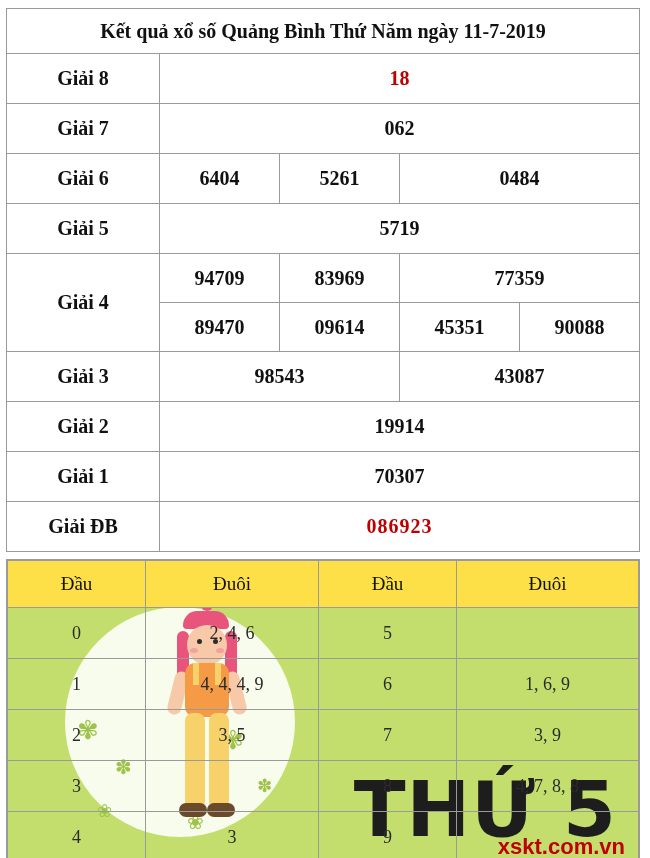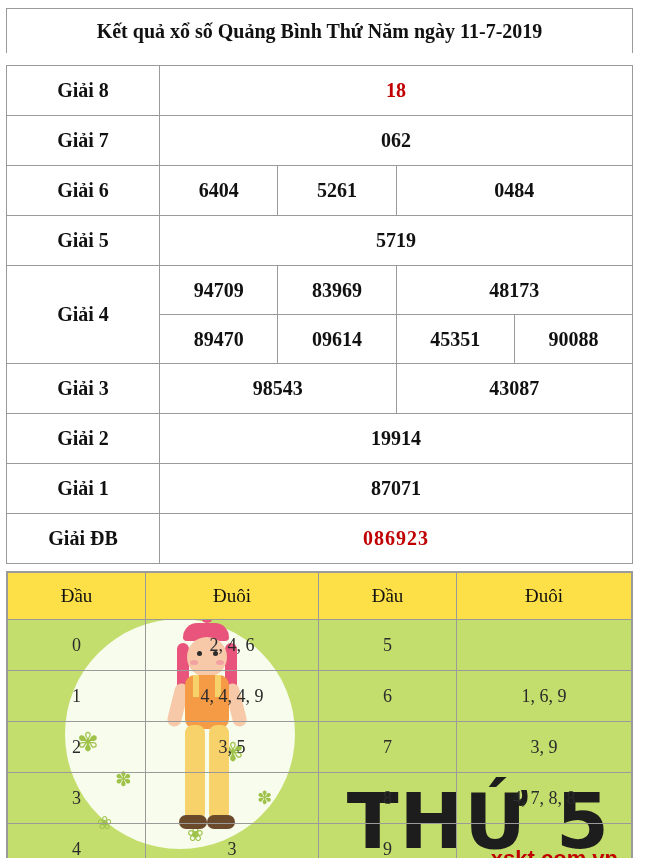--- a/index.html
+++ b/index.html
@@ -12,21 +12,21 @@
     background: #ffffff;
     font-family: "Liberation Serif", serif;
     color: #111111;
     overflow: hidden;
   }
   .page {
     width: 650px;
     height: 744px;
     position: relative;
     box-sizing: border-box;
-    padding: 8px 17px 0 6px;
+    padding: 8px 10px 0 6px;
     background: #ffffff;
     border-radius: 21px;
   }
 
   
   .header {
     border: 1px solid #9a9a9a;
     border-bottom: none;
     height: 44px;
     line-height: 44px;
@@ -36,21 +36,20 @@
     background: #ffffff;
     white-space: nowrap;
   }
 
   
   table.results {
     border-collapse: collapse;
     width: 100%;
     table-layout: fixed;
     background: #ffffff;
-    margin-top: 12px;
   }
   table.results td {
     border: 1px solid #9a9a9a;
     text-align: center;
     font-size: 20px;
     font-weight: bold;
     height: 49px;
     padding: 0 2px;
     overflow: hidden;
     white-space: nowrap;
@@ -213,40 +212,40 @@
         <td colspan="2">0484</td>
       </tr>
       <tr>
         <td class="label">Giải 5</td>
         <td colspan="4">5719</td>
       </tr>
       <tr class="g4row">
         <td class="label" rowspan="2">Giải 4</td>
         <td>94709</td>
         <td>83969</td>
-        <td colspan="2">48173</td>
+        <td colspan="2">77359</td>
       </tr>
       <tr class="g4row">
         <td>89470</td>
         <td>09614</td>
         <td>45351</td>
         <td>90088</td>
       </tr>
       <tr>
         <td class="label">Giải 3</td>
         <td colspan="2">98543</td>
         <td colspan="2">43087</td>
       </tr>
       <tr>
         <td class="label">Giải 2</td>
         <td colspan="4">19914</td>
       </tr>
       <tr>
         <td class="label">Giải 1</td>
-        <td colspan="4">87071</td>
+        <td colspan="4">70307</td>
       </tr>
       <tr>
         <td class="label">Giải ĐB</td>
         <td class="gdb" colspan="4">086923</td>
       </tr>
     </tbody>
   </table>
 
   <div class="bottom-wrap">
     <div class="green-bg"></div>

